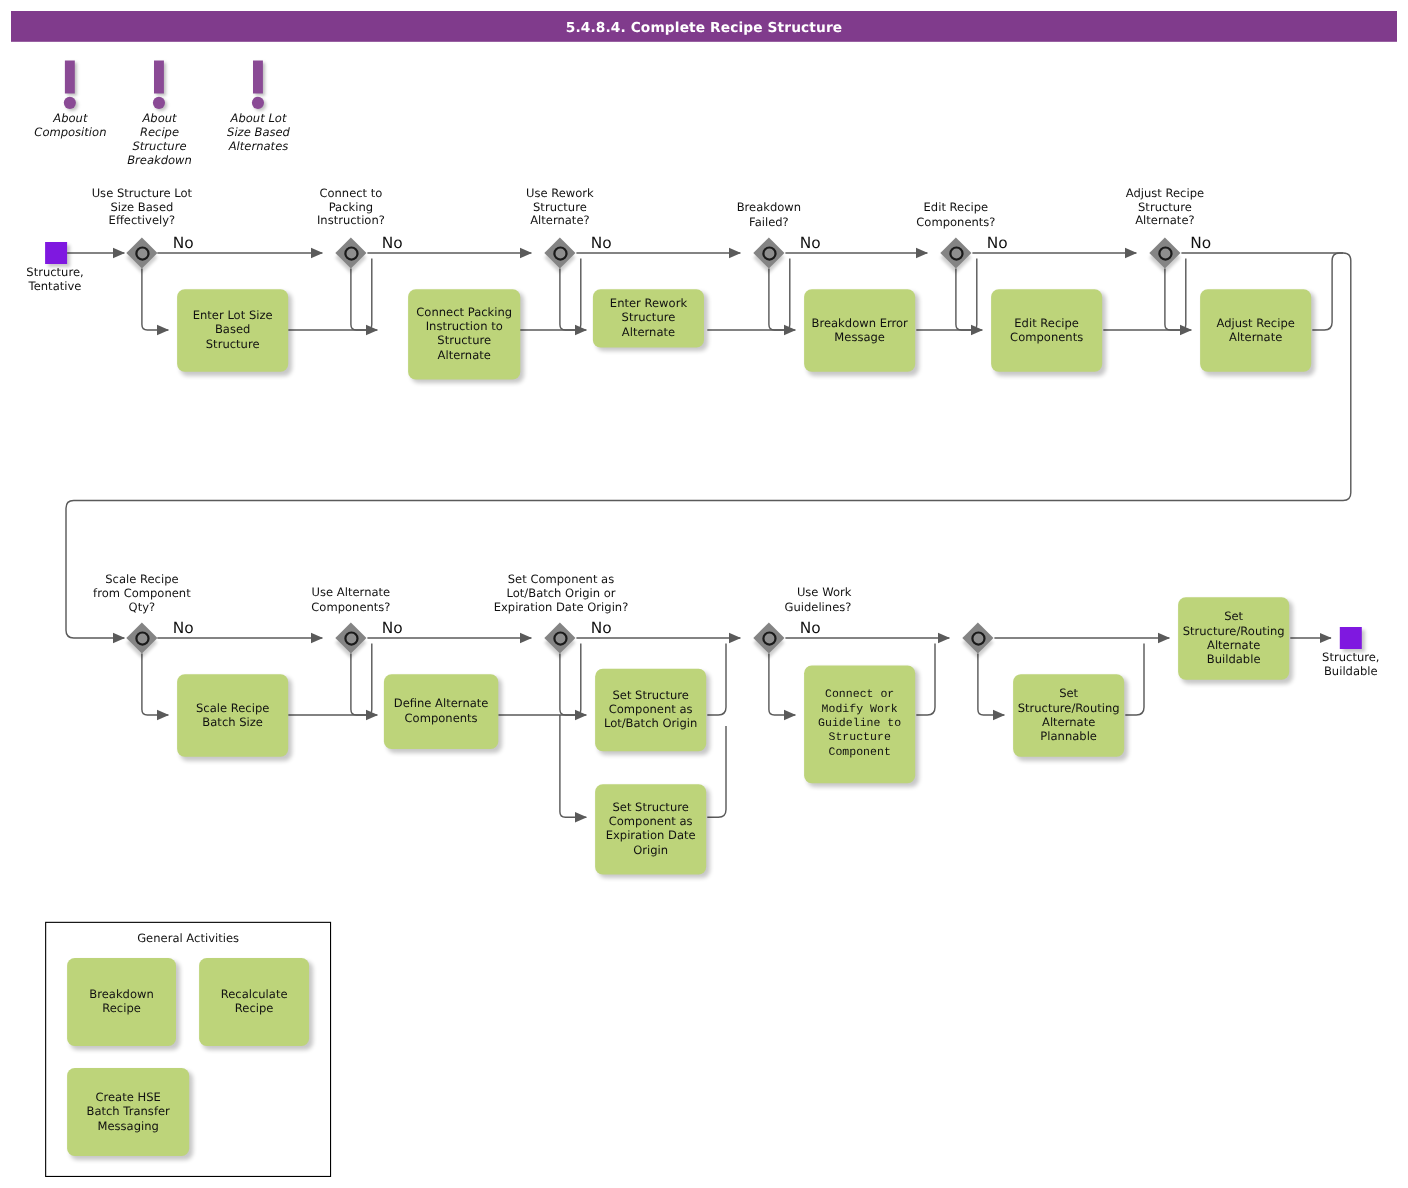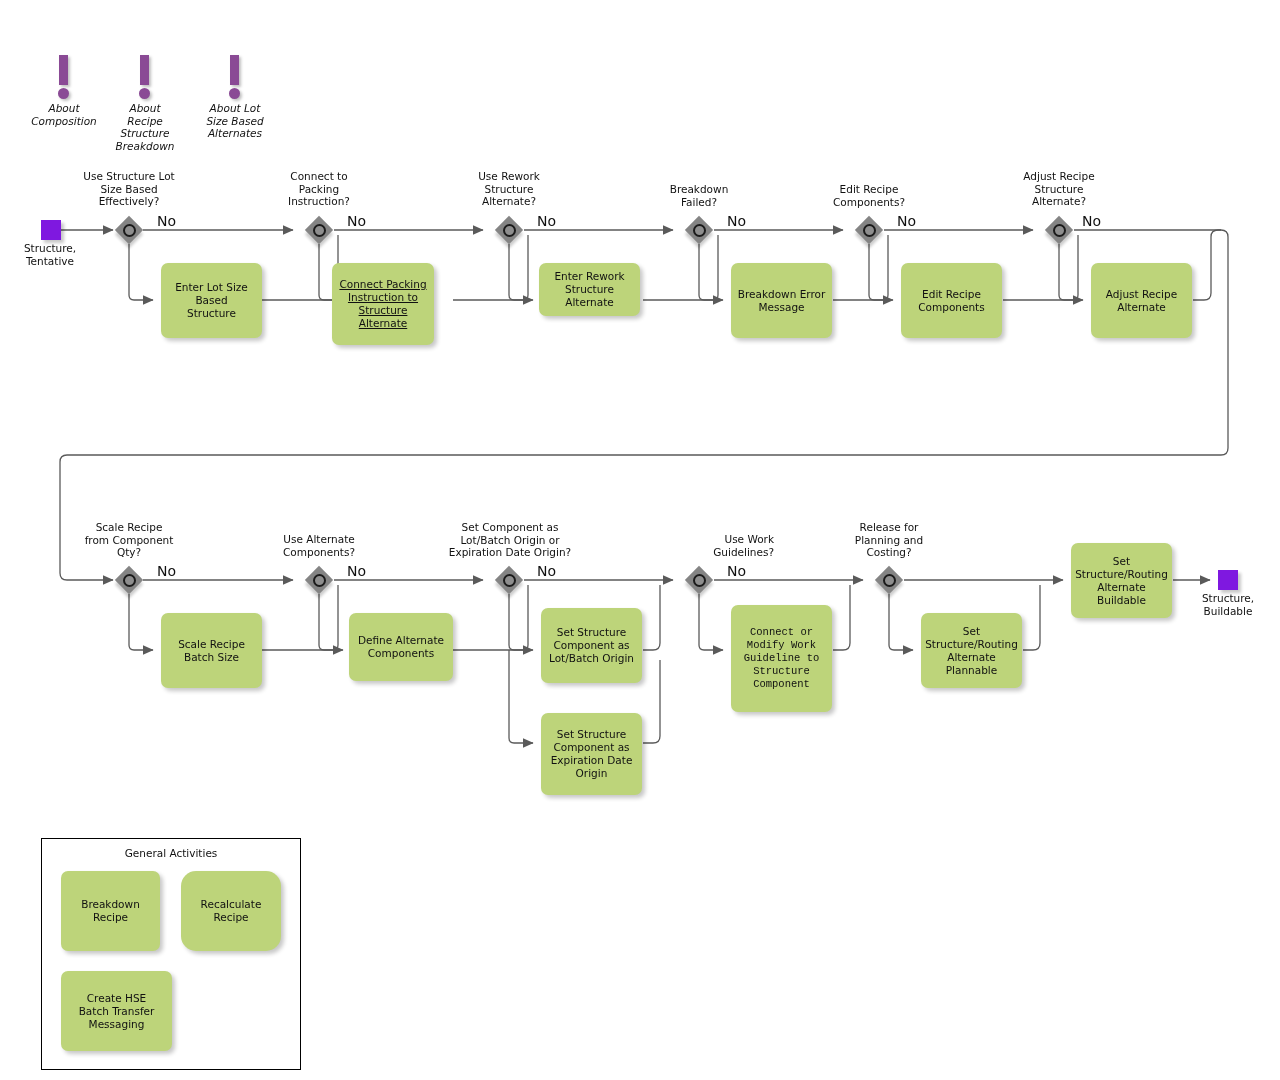--- a/index.html
+++ b/index.html
@@ -220,20 +220,21 @@
       <path d="M699,594 L699,645 Q699,650 704,650 L723,650" marker-end="url(#ah)"></path>
       <path d="M833,650 L843,650 Q850,650 850,643 L850,585"></path>
 
       <path d="M889,594 L889,645 Q889,650 894,650 L913,650" marker-end="url(#ah)"></path>
       <path d="M1023,650 L1033,650 Q1040,650 1040,643 L1040,585"></path>
 
       <path d="M1173,580 L1210,580" marker-end="url(#ah)"></path>
     </g>
   </svg>
 
+  <div class="titlebar">5.4.8.4. Complete Recipe Structure</div>
 
   <div class="note" style="left:19px; top:55px;">
     <div class="bang">
         <div class="bar"></div>
         <div class="dot"></div>
       </div>
     <div class="nlabel">About
 Composition</div>
   </div>
   <div class="note" style="left:100px; top:55px;">
@@ -312,21 +313,21 @@
       <div class="ring"></div>
     </div>
   <div class="gw-label" style="left:984px; top:170px;">Adjust Recipe
 Structure
 Alternate?</div>
   <div class="branch-label" style="left:1082px; top:213px;">No</div>
 
   <div class="task" style="left:161px; top:263px; width:101px; height:75px;">Enter Lot Size
 Based
 Structure</div>
-  <div class="task" style="left:332px; top:263px; width:102px; height:82px;text-decoration:underline;">Connect Packing
+  <div class="task" style="left:371px; top:263px; width:102px; height:82px;">Connect Packing
 Instruction to
 Structure
 Alternate</div>
   <div class="task" style="left:511px; top:263px; width:101px; height:53px;margin-left:28px;">Enter Rework
 Structure
 Alternate</div>
   <div class="task" style="left:731px; top:263px; width:101px; height:75px;">Breakdown Error
 Message</div>
   <div class="task" style="left:901px; top:263px; width:101px; height:75px;">Edit Recipe
 Components</div>
@@ -364,23 +365,20 @@
       <div class="ring"></div>
     </div>
   <div class="gw-label" style="left:624px; top:533px;text-align:right;">Use Work
 Guidelines?</div>
   <div class="branch-label" style="left:727px; top:563px;">No</div>
 
   <div class="gateway" style="left:875px; top:566px;">
       <div class="diam"></div>
       <div class="ring"></div>
     </div>
-  <div class="gw-label" style="left:814px; top:521px;">Release for
-Planning and
-Costing?</div>
 
   <div class="task" style="left:161px; top:613px; width:101px; height:75px;">Scale Recipe
 Batch Size</div>
   <div class="task" style="left:349px; top:613px; width:104px; height:68px;">Define Alternate
 Components</div>
   <div class="task" style="left:541px; top:608px; width:101px; height:75px;">Set Structure
 Component as
 Lot/Batch Origin</div>
   <div class="task" style="left:541px; top:713px; width:101px; height:82px;">Set Structure
 Component as
@@ -398,19 +396,19 @@
   <div class="task" style="left:1071px; top:543px; width:101px; height:75px;">Set
 Structure/Routing
 Alternate
 Buildable</div>
 
   <div class="group-box" style="left:41px; top:838px; width:260px; height:232px;">
     <div class="group-title">General Activities</div>
   </div>
   <div class="task" style="left:61px; top:871px; width:99px; height:80px;">Breakdown
 Recipe</div>
-  <div class="task" style="left:181px; top:871px; width:100px; height:80px;border-radius:15px;">Recalculate
+  <div class="task" style="left:181px; top:871px; width:100px; height:80px;">Recalculate
 Recipe</div>
   <div class="task" style="left:61px; top:971px; width:111px; height:80px;">Create HSE
 Batch Transfer
 Messaging</div>
 
 </div>
 
 </body></html>

